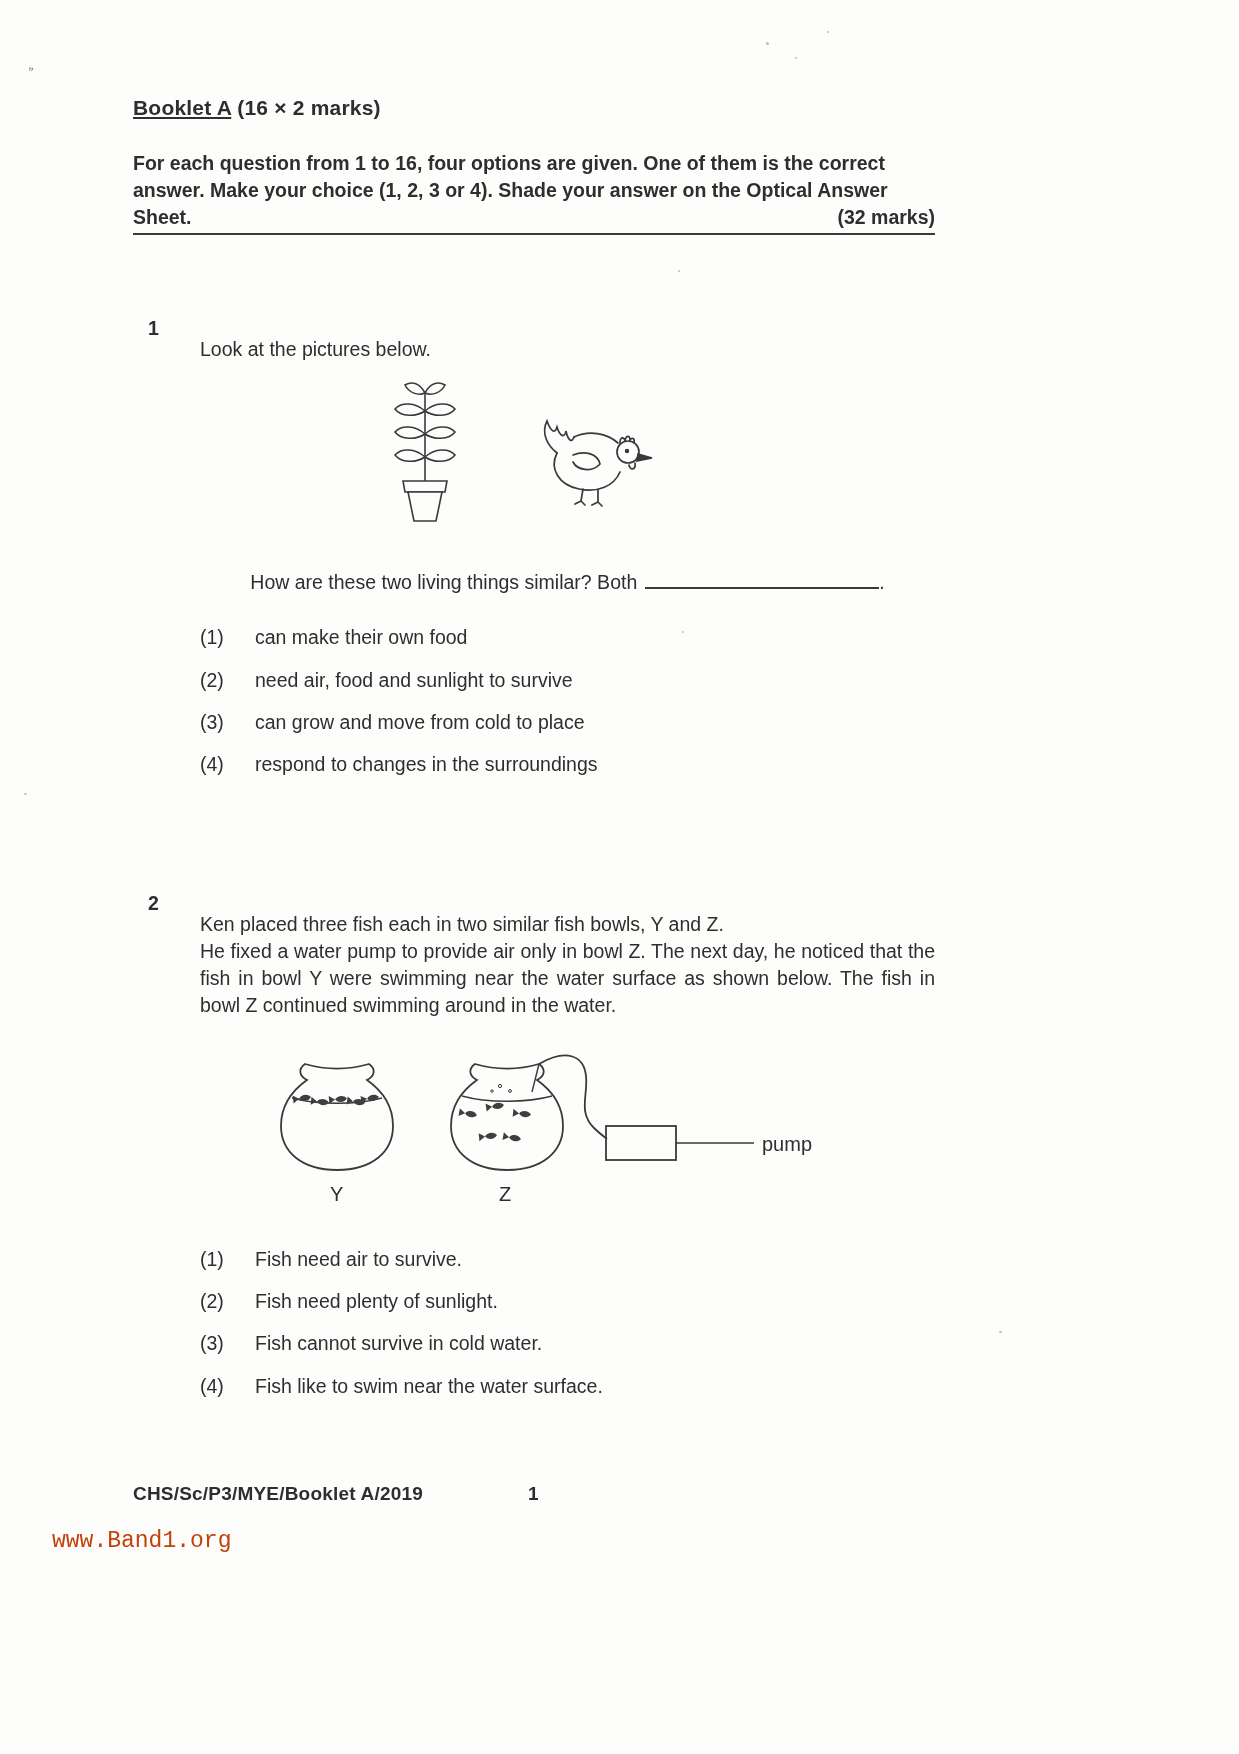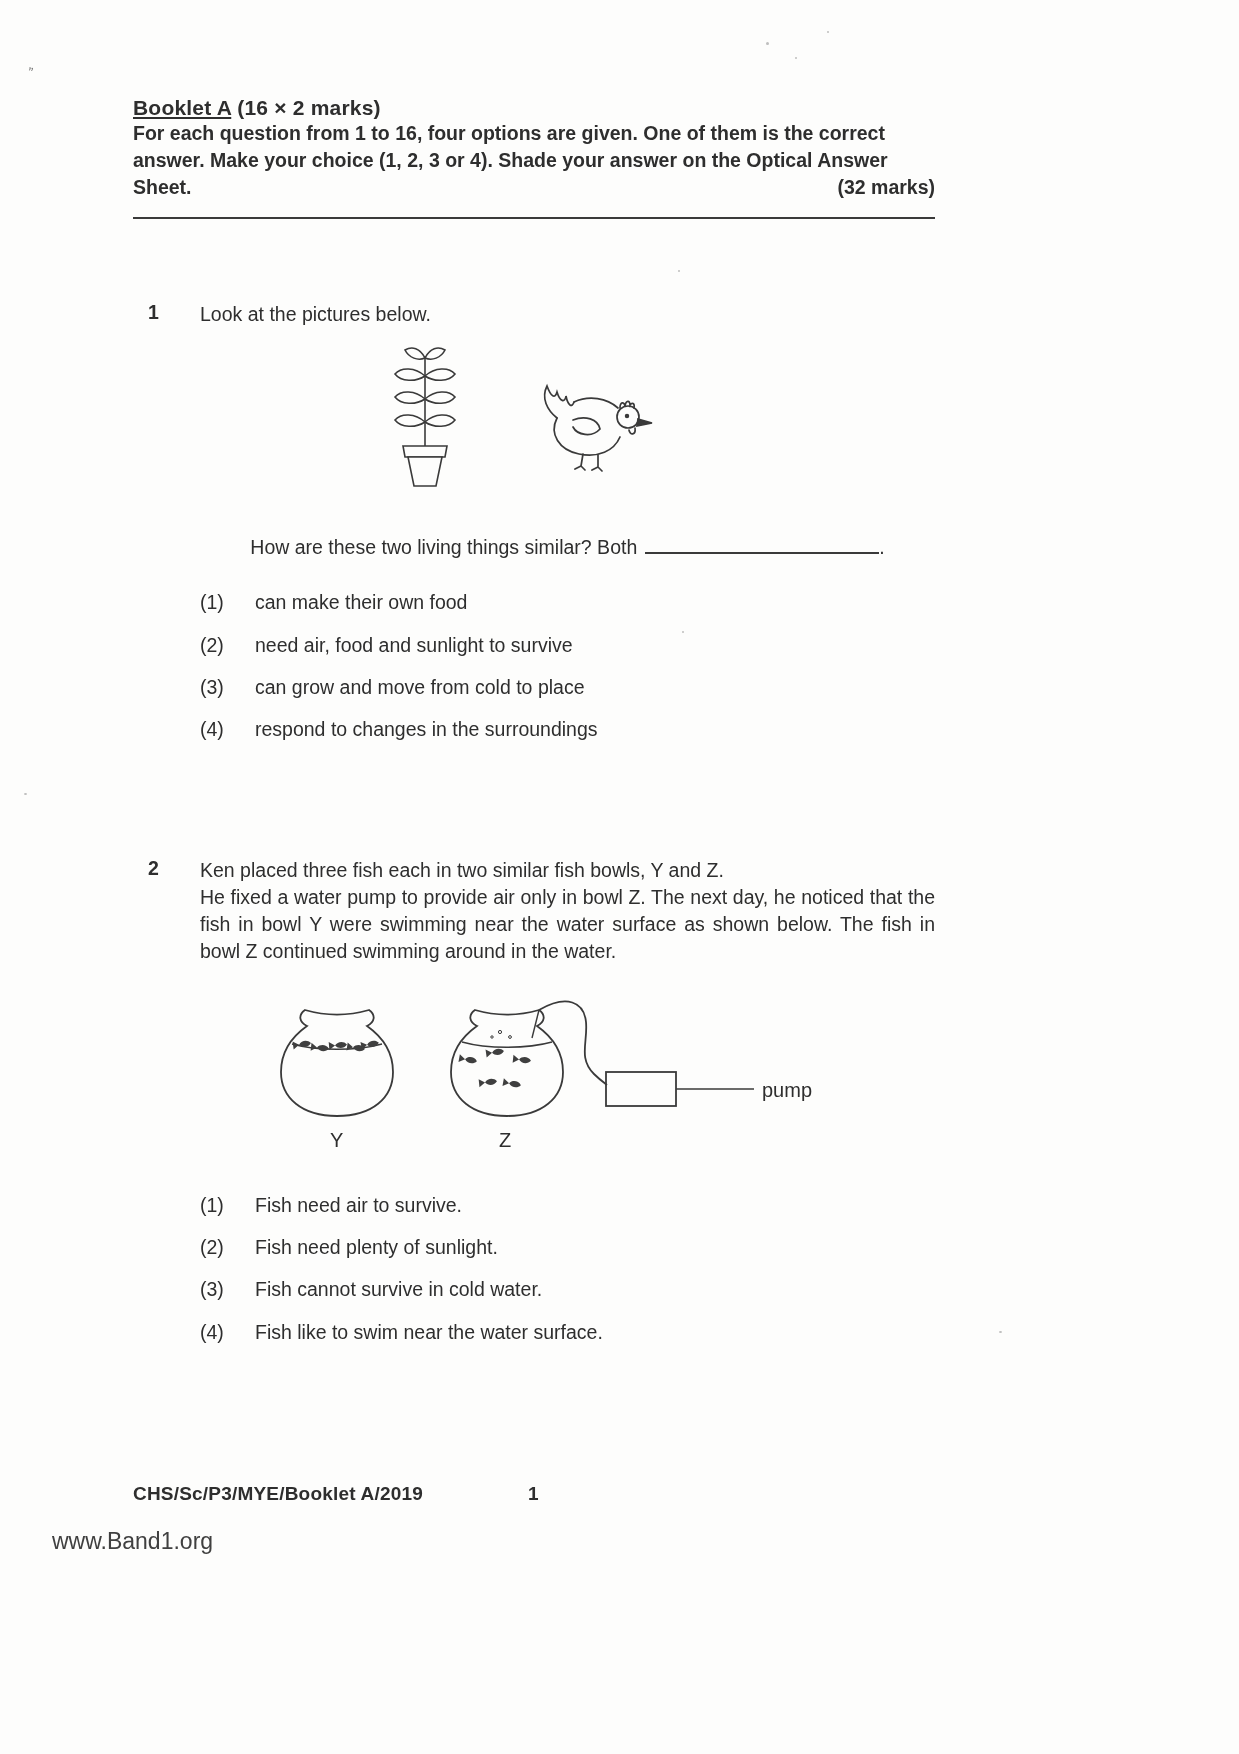--- a/index.html
+++ b/index.html
@@ -5,27 +5,27 @@
   * { margin:0; padding:0; box-sizing:border-box; }
   html,body { background:#e9e9e9; }
   body { width:1239px; height:1754px; position:relative; margin:0 auto;
          font-family:"Liberation Sans","DejaVu Sans",sans-serif; color:#2e2e2e; }
   .page { position:absolute; left:0; top:0; width:1239px; height:1754px; background:#fdfdfc; overflow:hidden; }
   .content { position:absolute; left:133px; top:96px; width:802px; }
 
   .doc-title { font-size:21px; font-weight:bold; letter-spacing:.2px; }
   .doc-title .u { text-decoration:underline; }
 
-  .instructions { font-weight:bold; font-size:19.5px; line-height:1.38;
-                  border-bottom:2.5px solid #3a3a3a; padding-bottom:16px; }
+  .instructions { margin-top:30px; font-weight:bold; font-size:19.5px; line-height:1.38;
+                  border-bottom:2.5px solid #3a3a3a; padding-bottom:2px; }
   .inst-last { display:flex; justify-content:space-between; }
 
   .question { display:flex; }
   .q-number { width:67px; padding-left:15px; font-weight:bold; font-size:19.5px; flex:0 0 67px; }
-  .q-content { flex:1; font-size:19.5px; line-height:1.4; width:705px; }
+  .q-content { flex:1; font-size:19.5px; line-height:1.4; width:705px;margin-top:19px; }
 
   .q1 { margin-top:82px; }
   .q2 { margin-top:98px; }
   .q2 .q-body { text-align:justify; }
 
   .pictures-row { display:flex; align-items:flex-end; margin-left:168px; margin-top:14px; gap:52px; height:150px; }
   .chicken-wrap { margin-bottom:20px; }
 
   .prompt-line { margin-top:42px;text-align:center; }
   .blank { display:inline-block; width:234px; border-bottom:2px solid #3a3a3a; height:16px; margin-left:8px; vertical-align:baseline; }
@@ -36,21 +36,21 @@
   .opt-text { flex:1; }
 
   .figure { position:relative; margin-top:30px; margin-left:62px; width:690px; height:168px; }
   .fig-label { position:absolute; font-size:20px; }
   .label-y { left:68px; top:130px; }
   .label-z { left:237px; top:130px; }
   .label-pump { left:500px; top:80px; }
 
   .footer-code { position:absolute; left:133px; top:1483px; font-size:19px; font-weight:bold; letter-spacing:.2px; }
   .footer-page { position:absolute; left:528px; top:1483px; font-size:19px; font-weight:bold; }
-  .watermark { position:absolute; left:52px; top:1528px; font-family:Liberation Sans, sans-serif; font-size:23px; color:#404040; }
+  .watermark { position:absolute; left:52px; top:1528px; font-family:Liberation Mono, monospace; font-size:23px; color:#c2410c; }
 
   .noise { position:absolute; background:#8a8a8a; border-radius:50%; opacity:.55; }
   .quote-mark { position:absolute; left:28px; top:64px; font-size:14px; color:#777; transform:rotate(12deg); }
   svg { display:block; }
 </style>
 </head>
 <body>
 
 <div class="page">
 

